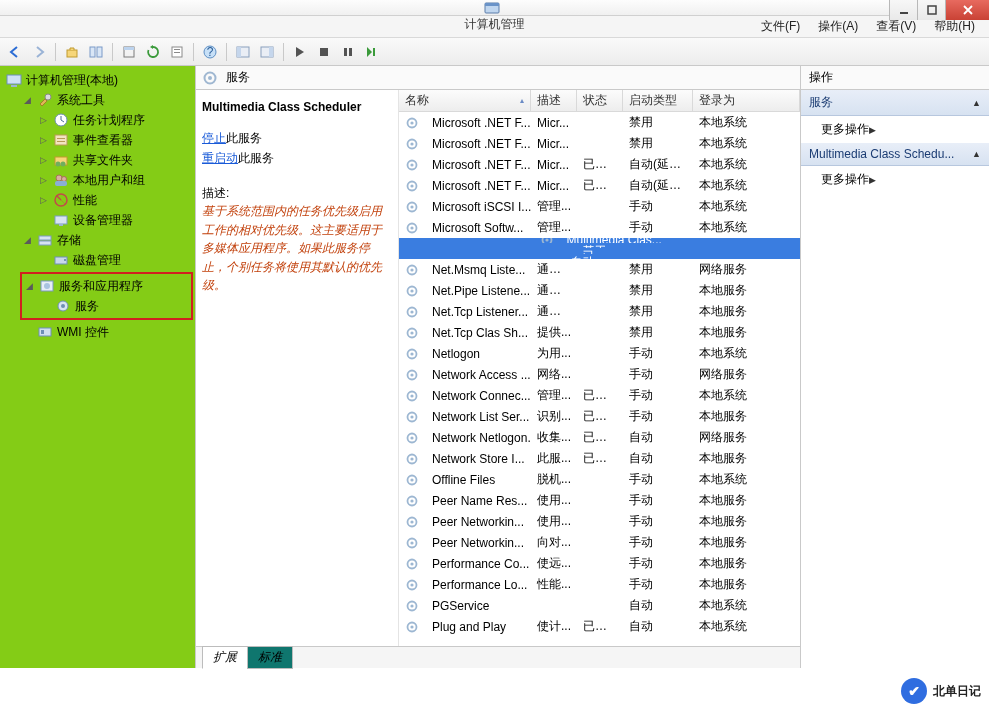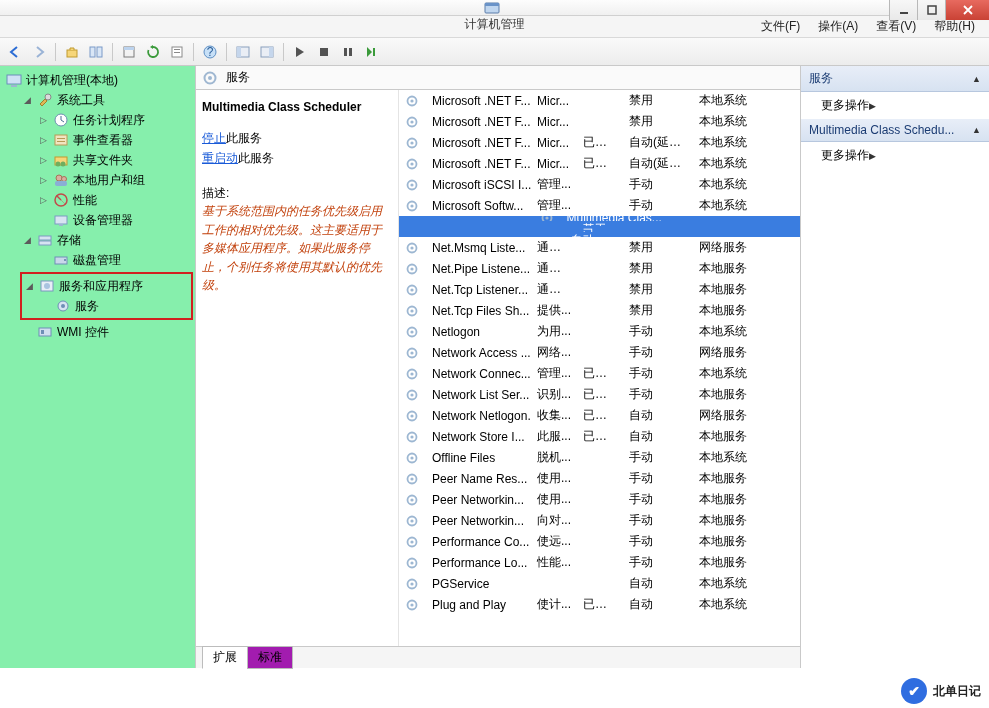--- a/index.html
+++ b/index.html
@@ -22,21 +22,21 @@
 .toolbar { height: 28px; background: linear-gradient(#fafafa,#ececec); border-bottom: 1px solid #c9c9c9; display: flex; align-items: center; padding: 0 4px; gap: 2px; }
 .tb-btn { width: 22px; height: 22px; display: flex; align-items: center; justify-content: center; border: 1px solid transparent; border-radius: 2px; }
 .tb-sep { width:1px; height:18px; background:#c9c9c9; margin:0 3px; }
 
 
 .main { display: flex; height: calc(708px - 28px - 22px - 28px - 28px); }
 .watermark { position: absolute; right: 8px; bottom: 4px; display: flex; align-items: center; gap: 6px; color: #222; font-size: 20px; font-weight: 600; }
 .wm-icon { width:26px; height:26px; border-radius:50%; background:#2f6de0; display:flex; align-items:center; justify-content:center; color:#fff; font-size:14px; }
 
 
-.tree-panel { width: 196px; border-right: 1px solid #c9c9c9; overflow: auto; padding: 4px 2px; background:#86efac; }
+.tree-panel { width: 196px; border-right: 1px solid #c9c9c9; overflow: auto; padding: 4px 2px; background:#84cc16; }
 .tree ul { list-style: none; padding-left: 16px; }
 .tree > ul { padding-left: 2px; }
 .tree-row { display: flex; align-items: center; gap: 4px; height: 20px; padding: 0 2px; white-space: nowrap; cursor: default; }
 .tw { width:11px; height:11px; display:inline-flex; align-items:center; justify-content:center; color:#5b5b5b; font-size:9px; }
 .node-icon { width:16px; height:16px; display:inline-flex; align-items:center; justify-content:center; }
 .redbox { border:2px solid #d12020; padding:2px 0; margin:2px 0; }
 
 
 .center { flex:1; border-right:1px solid #c9c9c9; display:flex; flex-direction:column; background:#fff; min-width:0; }
 .svc-head { height:24px; border-bottom:1px solid #c9c9c9; display:flex; align-items:center; padding:0 6px; gap:8px; background:#fafafa; }
@@ -58,23 +58,23 @@
 .list-body { flex:1; overflow-y:auto; overflow-x:hidden; }
 .list-body::-webkit-scrollbar{width:17px;} .list-body::-webkit-scrollbar-track{background:#f1f1f1;border-left:1px solid #ddd;} .list-body::-webkit-scrollbar-thumb{background:#c6c6c6;border:1px solid #a9a9a9;}
 .svc-row { display:flex; height:21px; align-items:center; cursor:default; }
 .svc-row.sel { background:#3a7de0; color:#fff;flex-direction:column; }
 .svc-row > div { padding:0 6px; overflow:hidden; white-space:nowrap; text-overflow:ellipsis; }
 .svc-row .col-name { display:flex; align-items:center; gap:13px; }
 .gear { width:14px; height:14px; flex-shrink:0; }
 
 
 .tabs-bottom { height:22px; border-top:1px solid #c9c9c9; display:flex; align-items:flex-end; padding:0 6px; background:#f5f5f5; }
-.tab { padding:2px 10px; border:1px solid #bcbcbc; border-top:1px solid #bcbcbc; background:#fff; margin-right:-1px; font-size:12px; position:relative; top:1px; }
+.tab { padding:2px 10px; border:1px solid #bcbcbc; border-top:1px solid #bcbcbc; background:#fff; margin-right:-1px; font-size:12px; position:relative; top:1px;font-style:italic; }
 .tab.active { background:#fff; border-bottom-color:#fff; }
-.tab.inactive { background:#a21caf;text-align:center; }
+.tab.inactive { background:#0f766e;text-align:center; }
 
 
 .right-panel { width:188px; background:#fff; display:flex; flex-direction:column; }
 .rp-head { height:24px; border-bottom:1px solid #c9c9c9; display:flex; align-items:center; padding:0 8px; background:#fafafa; font-weight:400; }
 .rp-section { background:linear-gradient(#e8eef8,#d7e2f1); border-bottom:1px solid #b7c7de; padding:4px 8px; display:flex; justify-content:space-between; align-items:center; color:#1b3c73; }
 .rp-item { padding:5px 8px 5px 20px; display:flex; justify-content:flex-start; align-items:center; cursor:default; }
 .tri { font-size:9px; color:#333; }
 
 
 .bottom-strip { position:absolute; left:0; right:0; bottom:0; height:28px; background:#fff; }
@@ -391,20 +391,27 @@
     </div>
     <div class="svc-body">
       <div class="svc-left">
         <div class="svc-title">Multimedia Class Scheduler</div>
         <div class="svc-line"><span class="svc-link">停止</span><span>此服务</span></div>
         <div class="svc-line"><span class="svc-link">重启动</span><span>此服务</span></div>
         <div class="svc-desc-label">描述:</div>
         <div class="svc-desc">基于系统范围内的任务优先级启用工作的相对优先级。这主要适用于多媒体应用程序。如果此服务停止，个别任务将使用其默认的优先级。</div>
       </div>
       <div class="svc-list">
+        <div class="list-header">
+          <div class="lh-cell col-name sort">名称</div>
+          <div class="lh-cell col-desc">描述</div>
+          <div class="lh-cell col-state">状态</div>
+          <div class="lh-cell col-start">启动类型</div>
+          <div class="lh-cell col-logon">登录为</div>
+        </div>
         <div class="list-body" id="list-body">
             <div class="svc-row">
               <div class="col-name">
                 <svg class="gear" width="14" height="14" viewBox="0 0 14 14">
                   <circle cx="7" cy="7" r="4.5" fill="none" stroke="#9db7d2" stroke-width="1.8"></circle>
                   <circle cx="7" cy="7" r="1.6" fill="#9db7d2"></circle>
                 </svg>
                 <span>Microsoft .NET F...</span>
               </div>
               <div class="col-desc">Micr...</div>
@@ -528,21 +535,21 @@
               <div class="col-state"></div>
               <div class="col-start">禁用</div>
               <div class="col-logon">本地服务</div>
             </div>
             <div class="svc-row">
               <div class="col-name">
                 <svg class="gear" width="14" height="14" viewBox="0 0 14 14">
                   <circle cx="7" cy="7" r="4.5" fill="none" stroke="#9db7d2" stroke-width="1.8"></circle>
                   <circle cx="7" cy="7" r="1.6" fill="#9db7d2"></circle>
                 </svg>
-                <span>Net.Tcp Files Sh...</span>
+                <span>Net.Tcp Clas Sh...</span>
               </div>
               <div class="col-desc">提供...</div>
               <div class="col-state"></div>
               <div class="col-start">禁用</div>
               <div class="col-logon">本地服务</div>
             </div>
             <div class="svc-row">
               <div class="col-name">
                 <svg class="gear" width="14" height="14" viewBox="0 0 14 14">
                   <circle cx="7" cy="7" r="4.5" fill="none" stroke="#9db7d2" stroke-width="1.8"></circle>
@@ -727,20 +734,21 @@
           </div>
       </div>
     </div>
     <div class="tabs-bottom">
       <div class="tab active">扩展</div>
       <div class="tab inactive">标准</div>
     </div>
   </div>
 
   <div class="right-panel">
+    <div class="rp-head">操作</div>
     <div class="rp-section">
       <span>服务</span>
       <span class="tri">▲</span>
     </div>
     <div class="rp-item">
       <span>更多操作</span>
       <span class="tri">▶</span>
     </div>
     <div class="rp-section">
       <span style="overflow:hidden;text-overflow:ellipsis;white-space:nowrap;max-width:150px;">Multimedia Class Schedu...</span>

